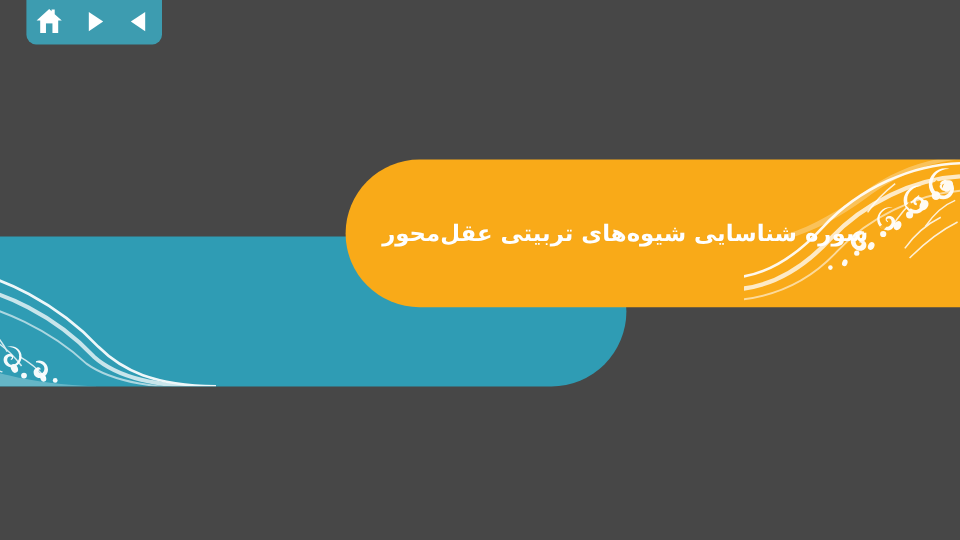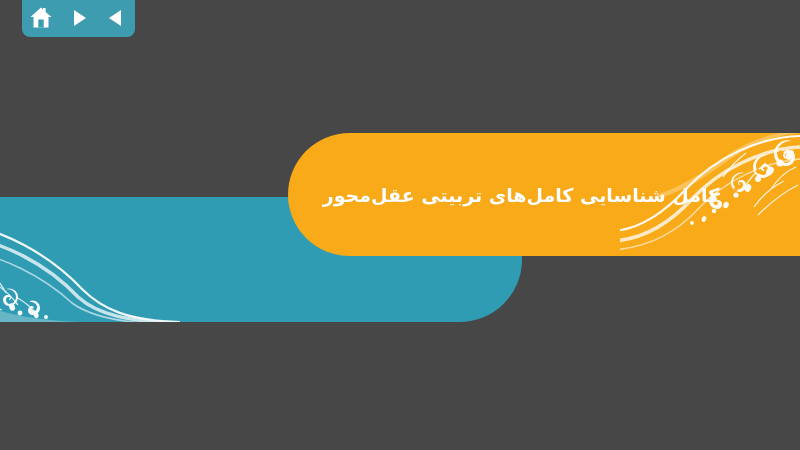--- a/index.html
+++ b/index.html
@@ -218,16 +218,16 @@
       </g>
       <g fill="#f9aa18" opacity="0.9">
         <rect x="158" y="18" width="5" height="5" transform="rotate(45 160.5 20.5)"></rect>
         <rect x="136" y="36" width="4.4" height="4.4" transform="rotate(45 138.2 38.2)"></rect>
         <rect x="114" y="54" width="4" height="4" transform="rotate(45 116 56)"></rect>
       </g>
     </svg>
   </div>
 
   <div class="title-wrap">
-    <div class="title-line l1">کامل شناسایی کامل‌های تربیتی عقل‌محور</div>
+    <div class="title-line l1">سوره شناسایی شیوه‌های تربیتی عقل‌محور</div>
   </div>
 
 </div>
 
 </body></html>

